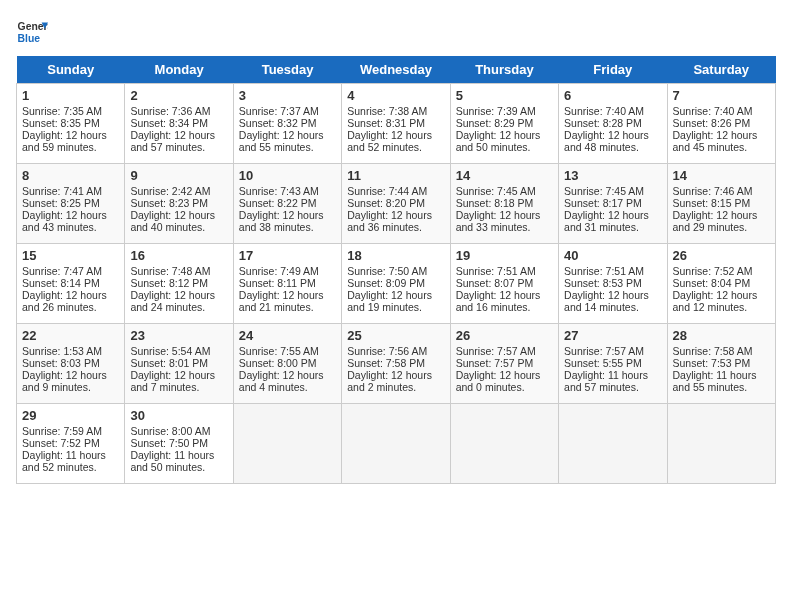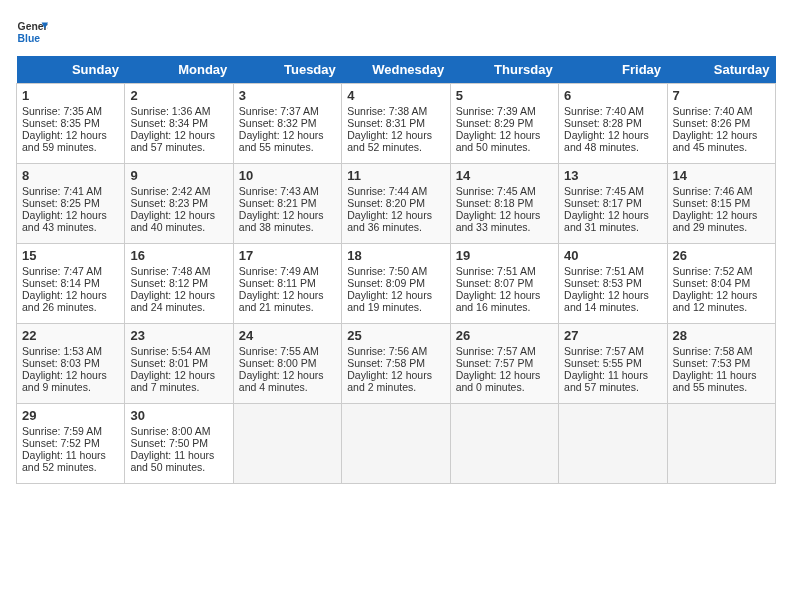--- a/index.html
+++ b/index.html
@@ -38,21 +38,21 @@
       color: #555;
     }
     table {
       width: 100%;
       border-collapse: collapse;
       table-layout: fixed;
     }
     th {
       background: #1a6bbf;
       color: white;
-      text-align: right;
+      text-align: center;
       padding: 6px 6px;
       font-size: 13px;
       font-weight: bold;
     }
     td {
       border: 1px solid #ccc;
       vertical-align: top;
       padding: 4px 5px;
       font-size: 10.5px;
       color: #333;
@@ -104,21 +104,21 @@
   <tbody id="calendar-body">
   <tr>
         <td>
         <span class="day-num">1</span>
         <span>Sunrise: 7:35 AM</span><br>
         <span>Sunset: 8:35 PM</span><br>
         <span>Daylight: 12 hours and 59 minutes.</span>
       </td>
         <td>
         <span class="day-num">2</span>
-        <span>Sunrise: 1:36 AM</span><br>
+        <span>Sunrise: 7:36 AM</span><br>
         <span>Sunset: 8:34 PM</span><br>
         <span>Daylight: 12 hours and 57 minutes.</span>
       </td>
         <td>
         <span class="day-num">3</span>
         <span>Sunrise: 7:37 AM</span><br>
         <span>Sunset: 8:32 PM</span><br>
         <span>Daylight: 12 hours and 55 minutes.</span>
       </td>
         <td>
@@ -155,21 +155,21 @@
       </td>
         <td>
         <span class="day-num">9</span>
         <span>Sunrise: 2:42 AM</span><br>
         <span>Sunset: 8:23 PM</span><br>
         <span>Daylight: 12 hours and 40 minutes.</span>
       </td>
         <td>
         <span class="day-num">10</span>
         <span>Sunrise: 7:43 AM</span><br>
-        <span>Sunset: 8:21 PM</span><br>
+        <span>Sunset: 8:22 PM</span><br>
         <span>Daylight: 12 hours and 38 minutes.</span>
       </td>
         <td>
         <span class="day-num">11</span>
         <span>Sunrise: 7:44 AM</span><br>
         <span>Sunset: 8:20 PM</span><br>
         <span>Daylight: 12 hours and 36 minutes.</span>
       </td>
         <td>
         <span class="day-num">14</span>

